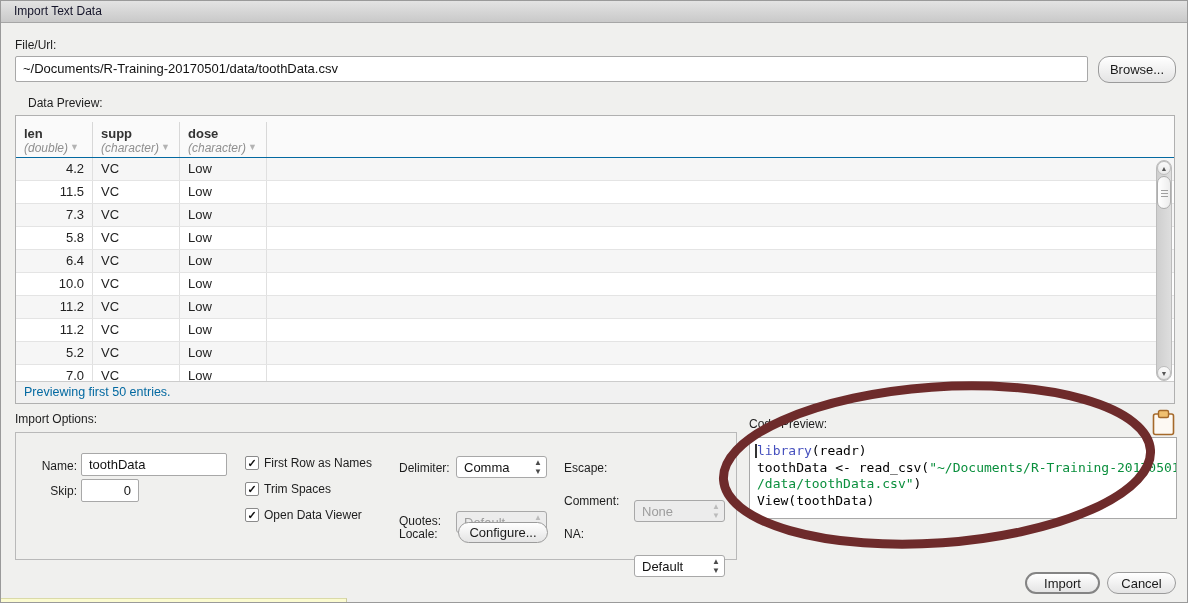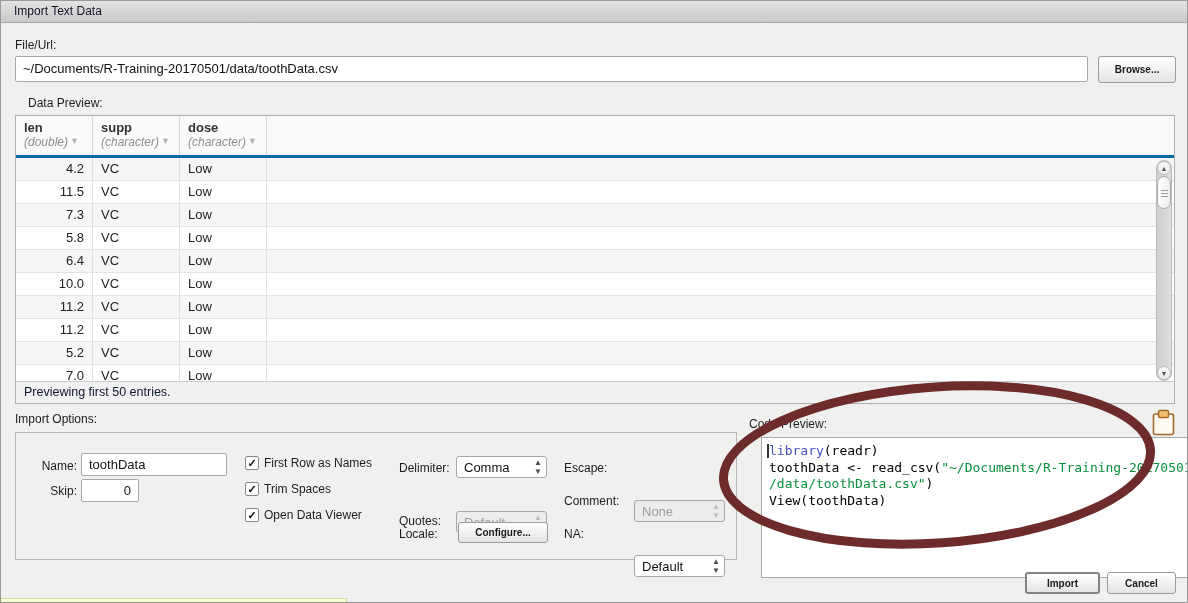--- a/index.html
+++ b/index.html
@@ -24,45 +24,44 @@
   
   .text-input {
     background: #ffffff; border: 1px solid #a8a8a8; border-radius: 2px;
     font-size: 13px; color: #111; padding: 0 7px; line-height: 24px;
     white-space: nowrap; overflow: hidden;
   }
 
   
   .btn {
     background: linear-gradient(#ffffff, #e4e4e4);
-    border: 1px solid #9b9b9b; border-radius: 3px;
-    font-size: 10px; color: #1a1a1a; text-align: center;
+    border: 1px solid #9b9b9b; border-radius: 11px;
+    font-size: 13px; color: #1a1a1a; text-align: center;
     display: flex; align-items: center; justify-content: center;
     cursor: default;
-    font-weight: bold;
   }
   .btn.default { border: 2px solid #848484; }
 
   
   .table-wrap { background:#fff; border:1px solid #b0b0b0; }
-  .thead { display:flex; height:42px; border-bottom:3px solid #0369a1; background:#fafafa; }
+  .thead { display:flex; height:42px; border-bottom:1px solid #0369a1; background:#fafafa;align-items:flex-end; }
   .th { padding:4px 6px 2px 8px; border-right:1px solid #d8d8d8; }
   .th .cname { font-size:13px; font-weight:bold; color:#333; }
   .th .ctype { font-size:12px; font-style:italic; color:#8f8f8f; }
   .th .tri { font-style:normal; color:#b3b3b3; font-size:9px; vertical-align:2px; margin-left:2px; }
   .tr { display:flex; height:23px; border-bottom:1px solid #e4e4e4; }
   .tr.odd { background:#f6f6f6; }
   .td { font-size:13px; color:#222; line-height:22px; border-right:1px solid #e0e0e0;
         padding:0 8px; white-space:nowrap; overflow:hidden; }
   .td.num { text-align:right; }
   .col0 { width:77px; } .col1 { width:87px; } .col2 { width:87px; }
   .tfoot {
     position:absolute; left:0; bottom:0; width:100%; height:22px;
     background:#f1f1f1; border-top:1px solid #cccccc;
-    font-size:12.5px; color:#0f172a; line-height:21px; padding-left:8px;
+    font-size:12.5px; color:#0369a1; line-height:21px; padding-left:8px;
   }
 
   
   .vscroll { width:16px; background:linear-gradient(90deg,#cfcfcf,#dedede);
     border:1px solid #bcbcbc; border-radius:8px; }
   .scroll-arrow { position:absolute; left:0; width:14px; height:14px; text-align:center;
     font-size:7px; color:#555; line-height:14px; background:linear-gradient(#fbfbfb,#e8e8e8);
     border:1px solid #bdbdbd; border-radius:7px; }
   .scroll-thumb { position:absolute; left:0; width:14px; height:33px;
     background:linear-gradient(90deg,#ffffff,#ededed);
@@ -246,21 +245,21 @@
 
   <div class="abs lbl" style="left:563px; top:526px;">NA:</div>
 
   <div class="abs lbl" style="left:748px; top:416px;">Code Preview:</div>
 
   <svg class="abs" style="left:1151px; top:408px;" width="23" height="27" viewBox="0 0 23 27">
     <rect x="1.5" y="5" width="20" height="20.5" rx="2" fill="#fdf9f3" stroke="#a5692a" stroke-width="1.6"></rect>
     <rect x="6.5" y="1.5" width="10" height="7" rx="1.5" fill="#f0c070" stroke="#a5692a" stroke-width="1.4"></rect>
   </svg>
 
-  <div class="abs codebox" style="left:748px; top:436px; width:428px; height:141px;margin-left:12px;">
+  <div class="abs codebox" style="left:748px; top:436px; width:428px; height:82px;">
     <div class="abs caret" style="left:5px; top:6px;"></div>
     <div id="code-lines">
         <div class="code-line"><span class="tok-keyword">library</span><span class="tok-plain">(readr)</span></div>
         <div class="code-line"><span class="tok-plain">toothData &lt;- read_csv(</span><span class="tok-string">"~/Documents/R-Training-20170501</span></div>
         <div class="code-line"><span class="tok-string">/data/toothData.csv"</span><span class="tok-plain">)</span></div>
         <div class="code-line"><span class="tok-plain">View(toothData)</span></div>
       </div>
   </div>
 
   <div class="abs btn default" style="left:1024px; top:571px; width:75px; height:22px;">Import</div>

